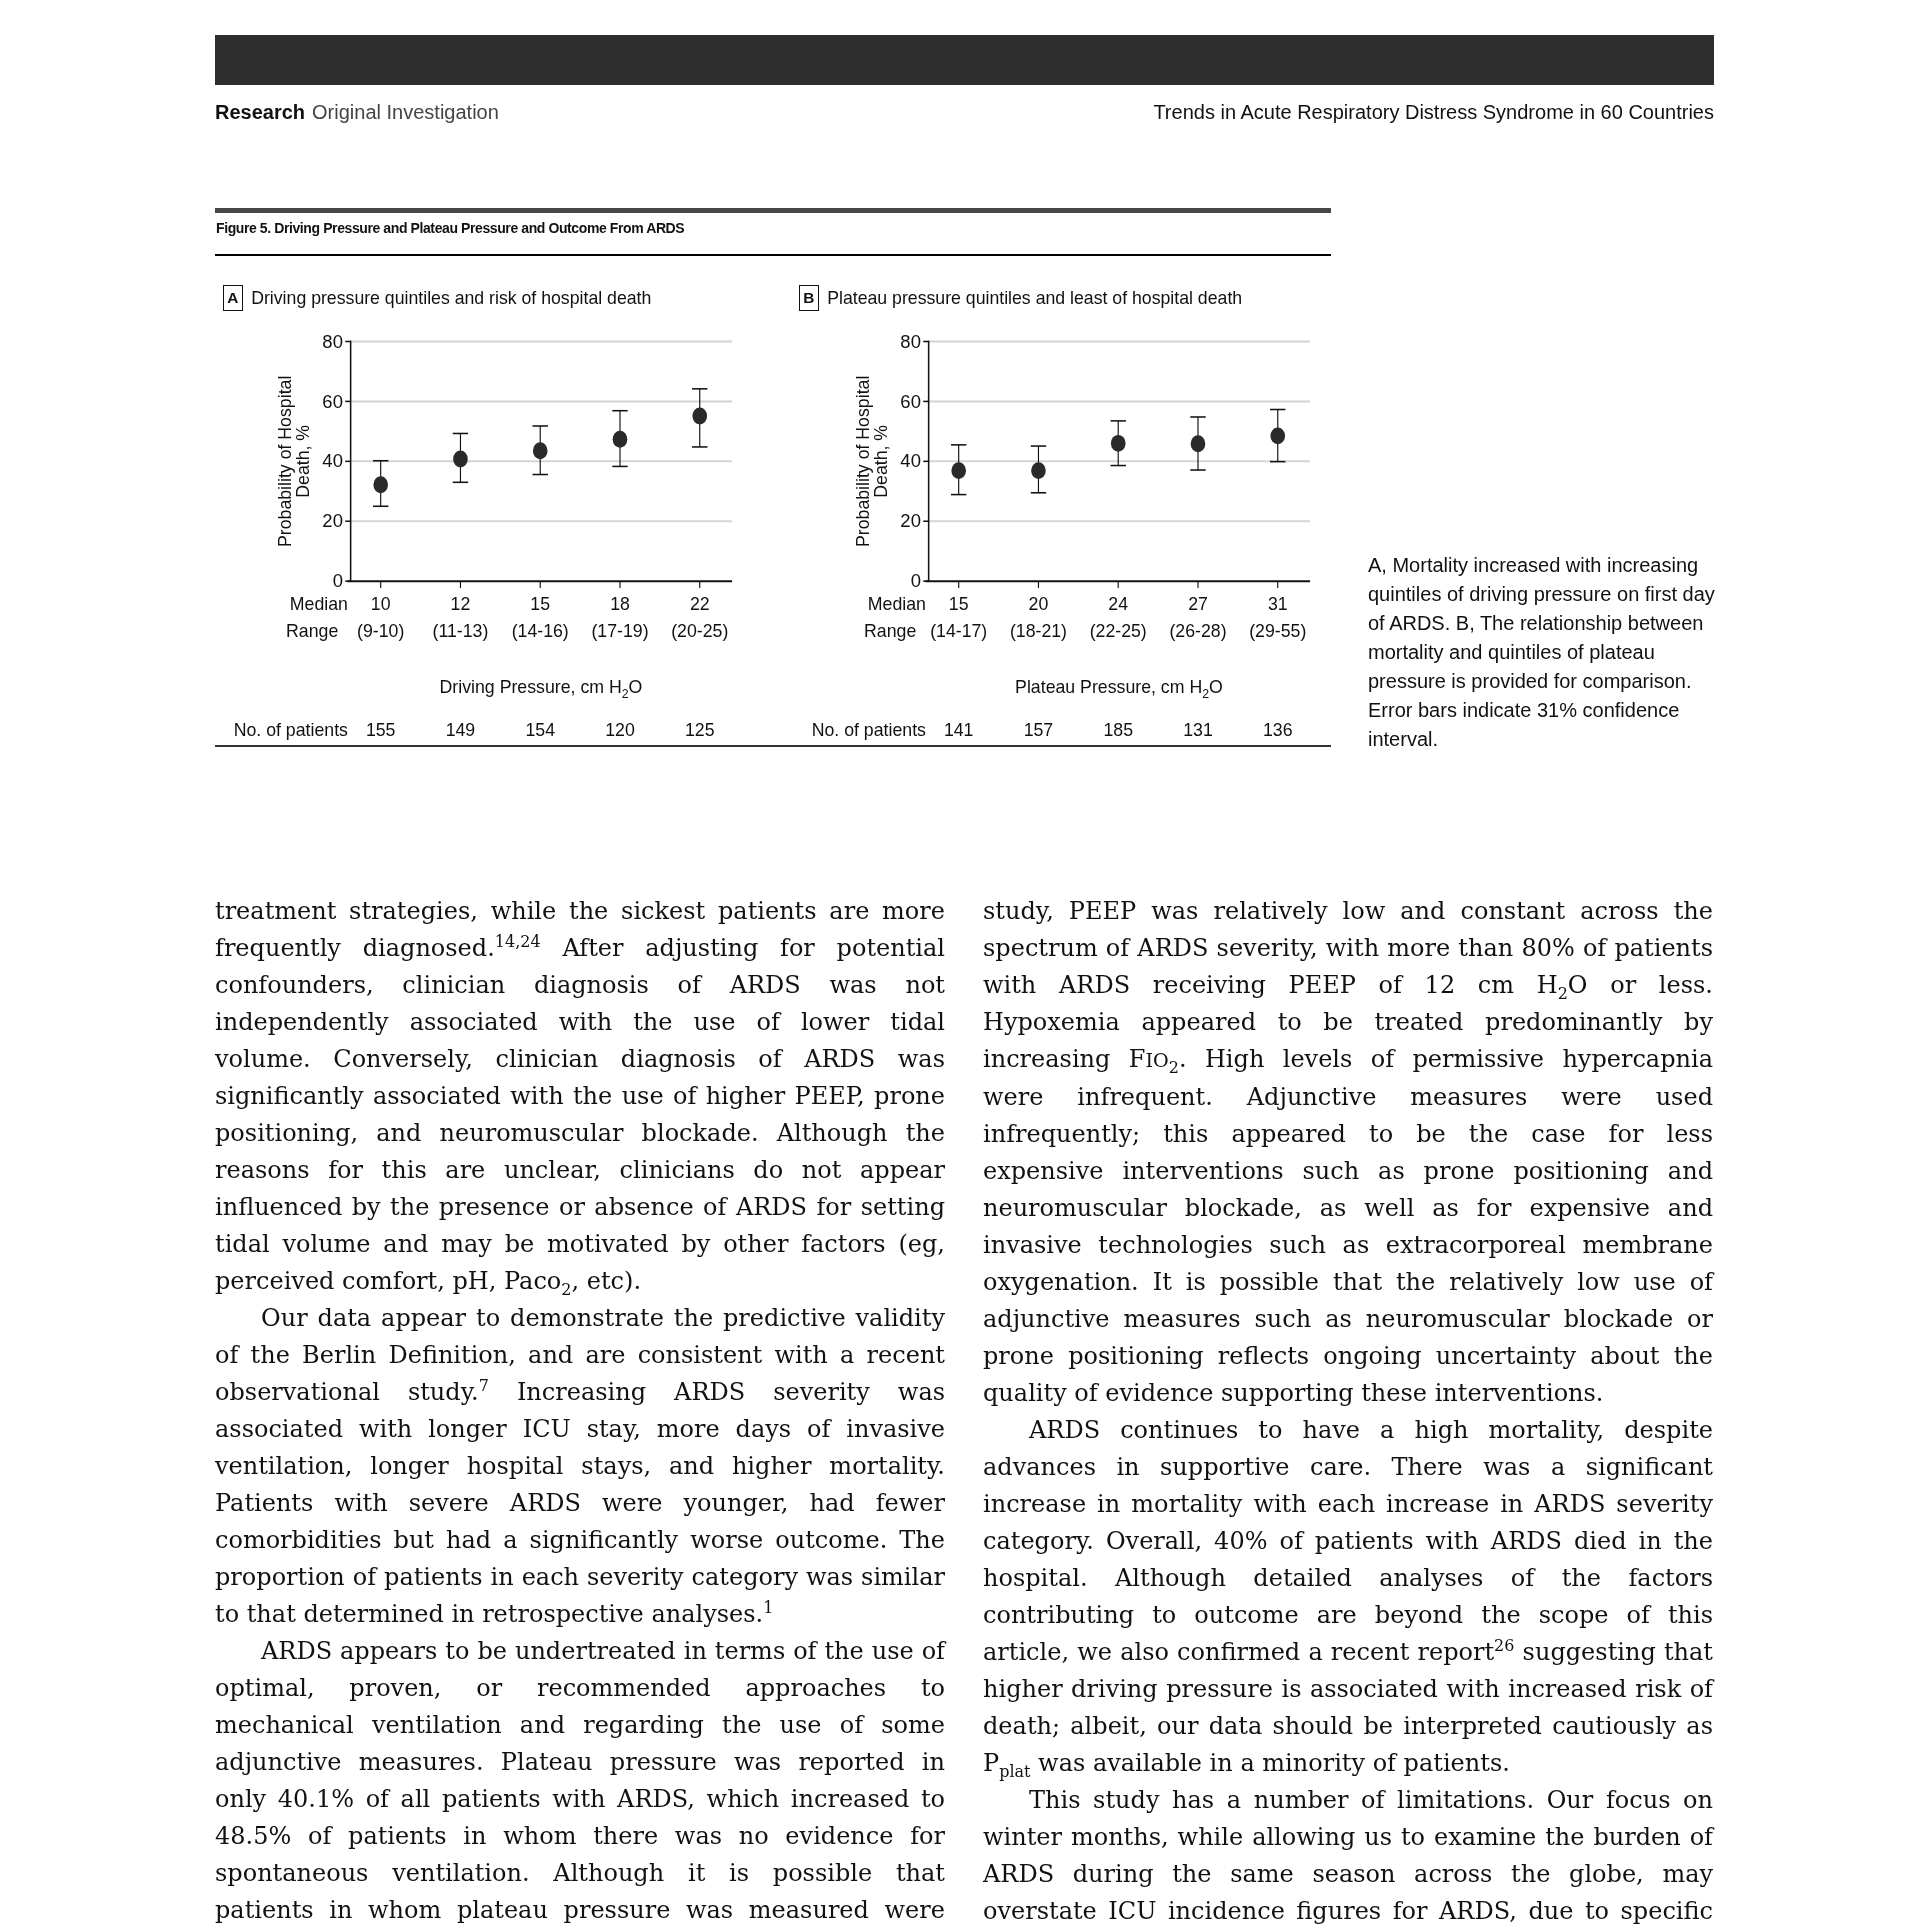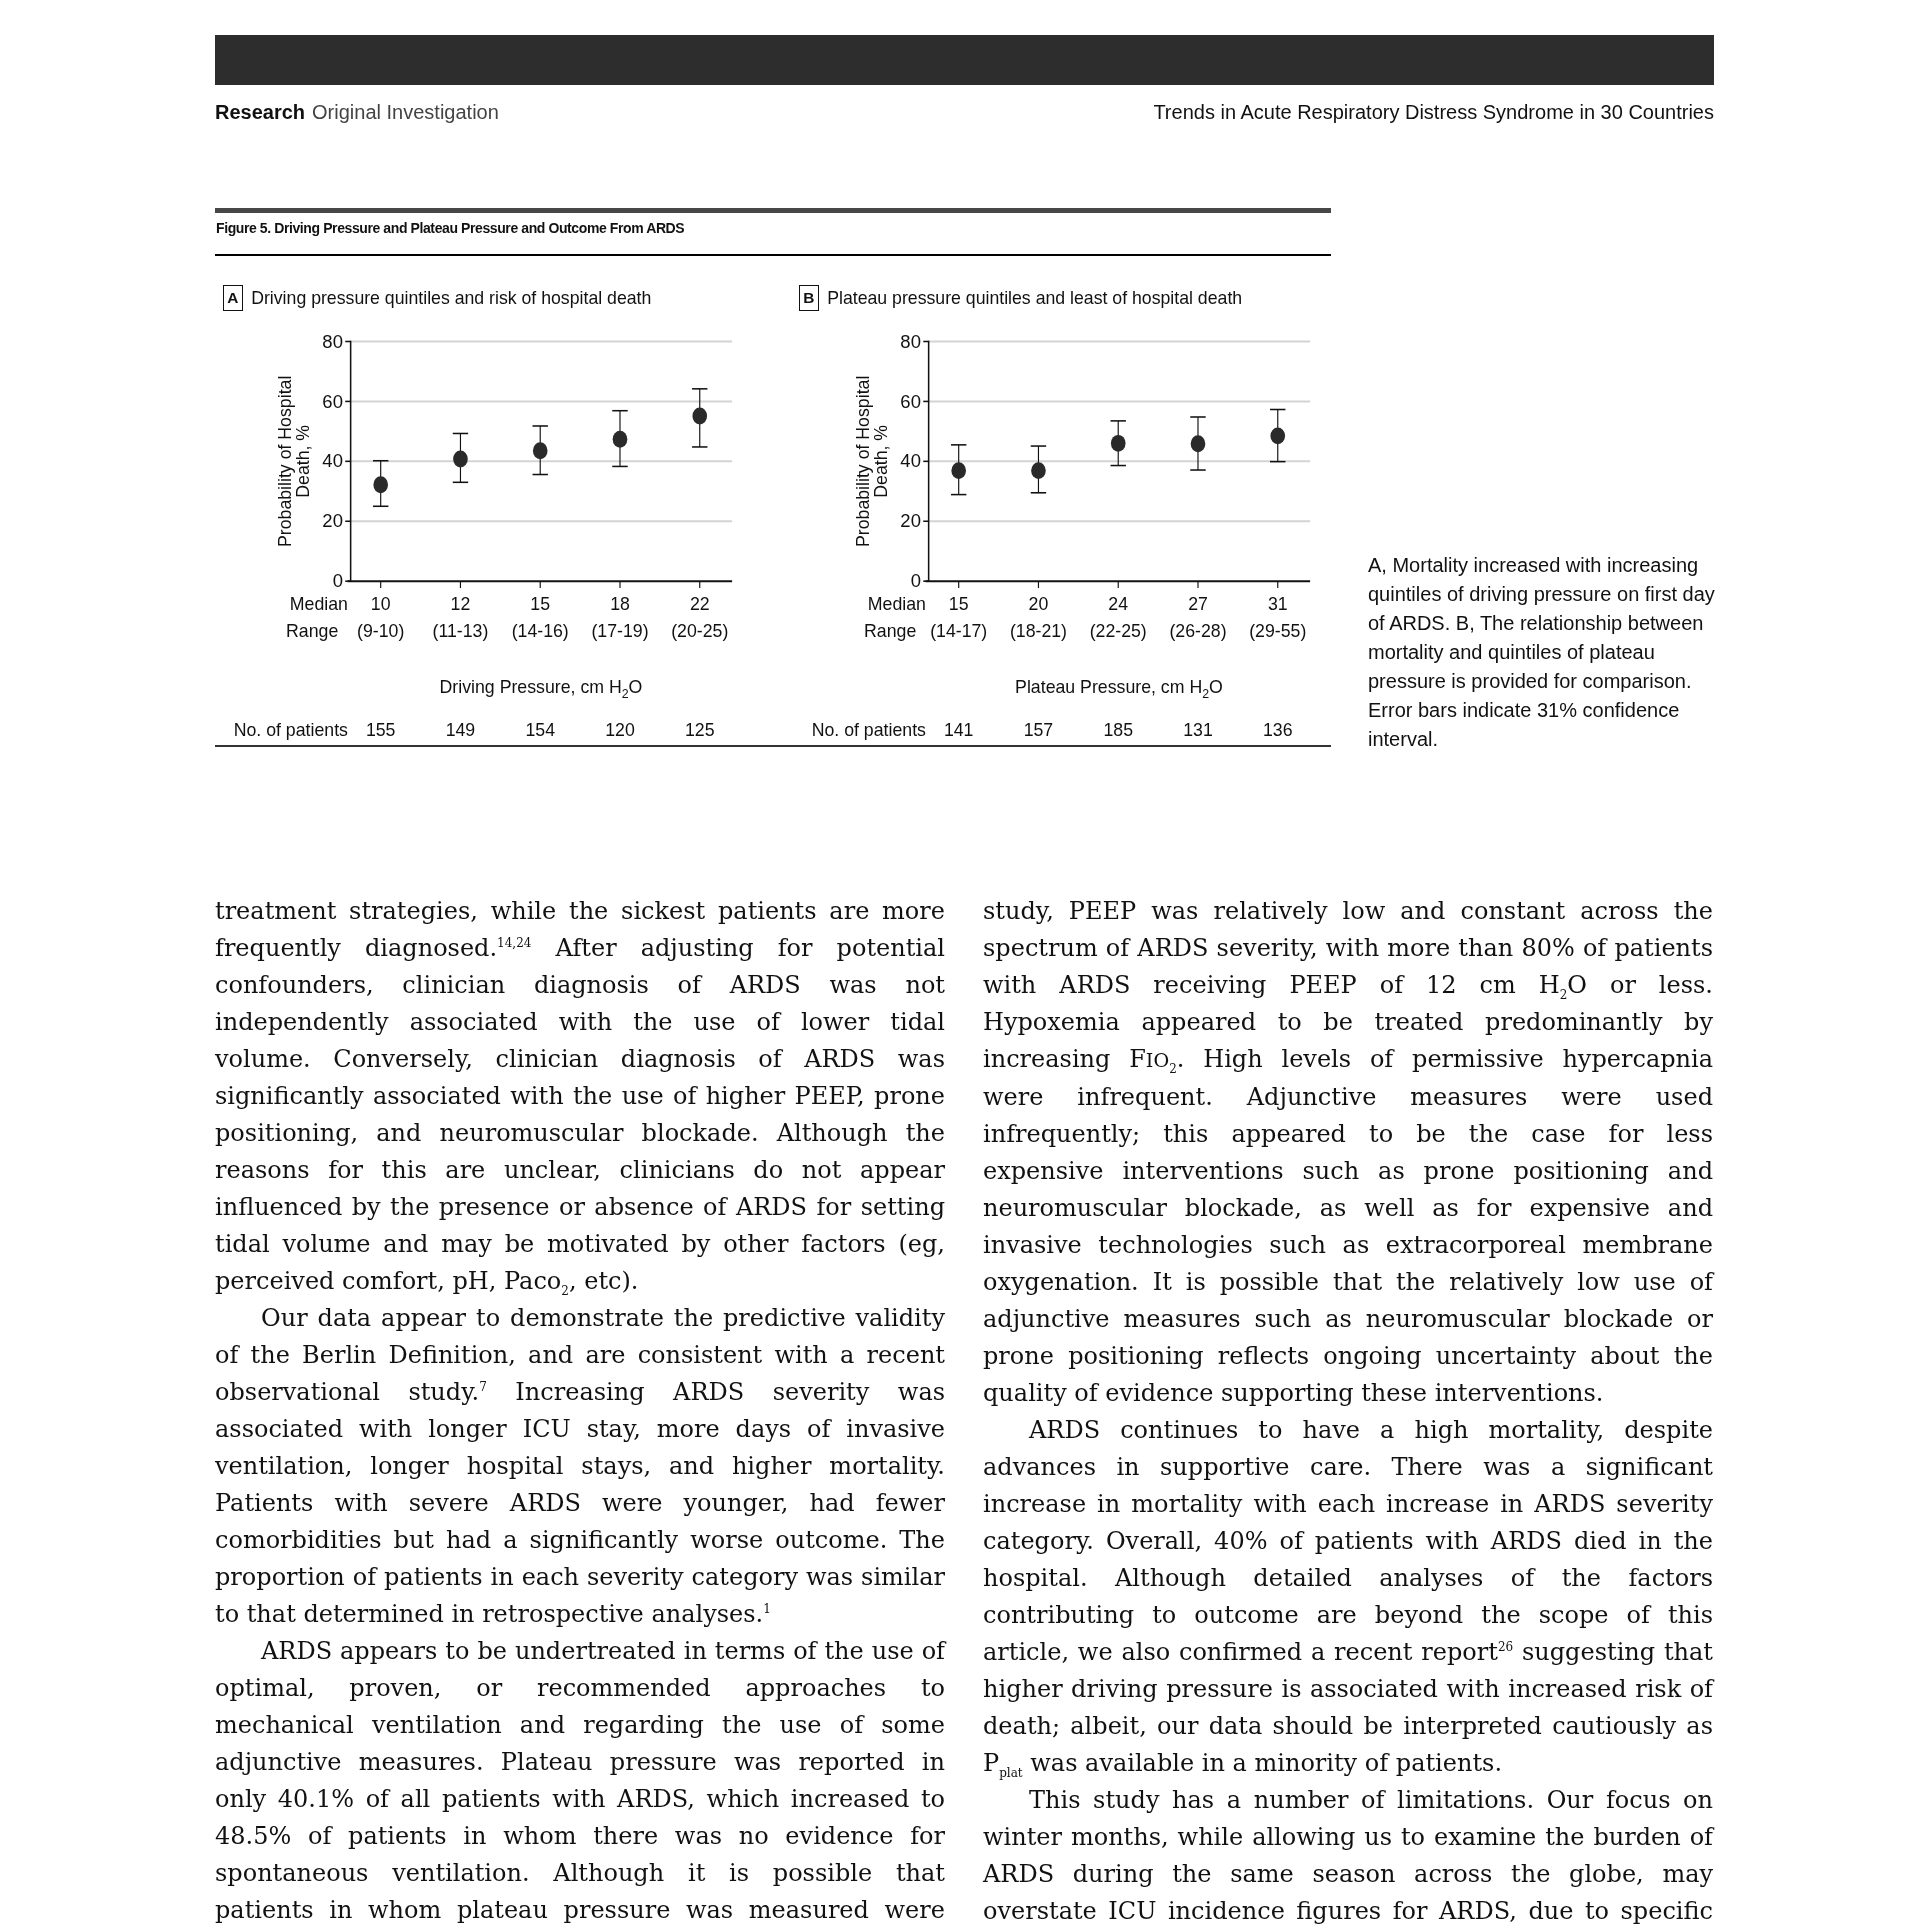--- a/index.html
+++ b/index.html
@@ -22,31 +22,31 @@
 
   svg text { font-family:"Liberation Sans", sans-serif; fill:#111; }
 
   .caption { left:1368px; top:551px; width:347px; font-family:"Liberation Sans", sans-serif; font-size:20px; line-height:29px; color:#111; }
 
   .body-col { top:893px; width:730px; font-family:"DejaVu Serif", serif; font-size:24px; line-height:37px; color:#111; text-align:justify; }
   .body-col p { margin:0; }
   .body-col p.indent { text-indent:46px; }
   .col-left { left:215px; }
   .col-right { left:983px; }
-  sup, sub { font-size:12px; line-height:0; }
+  sup, sub { font-size:16px; line-height:0; }
 </style>
 </head>
 <body>
 
 <div class="abs topbar"></div>
 
 <div class="abs hdr hdr-left">
   <span class="sec">Research</span><span class="sub">Original Investigation</span>
 </div>
-<div class="abs hdr hdr-right">Trends in Acute Respiratory Distress Syndrome in 30 Countries</div>
+<div class="abs hdr hdr-right">Trends in Acute Respiratory Distress Syndrome in 60 Countries</div>
 
 <div class="abs fig-rule-top"></div>
 <div class="abs fig-title">Figure 5. Driving Pressure and Plateau Pressure and Outcome From ARDS</div>
 <div class="abs fig-rule-mid"></div>
 
 <div class="abs panel-label" style="left:223px; top:285px;">
   <span class="panel-box">A</span>
   <span>Driving pressure quintiles and risk of hospital death</span>
 </div>
 <div class="abs panel-label" style="left:799px; top:285px;">

